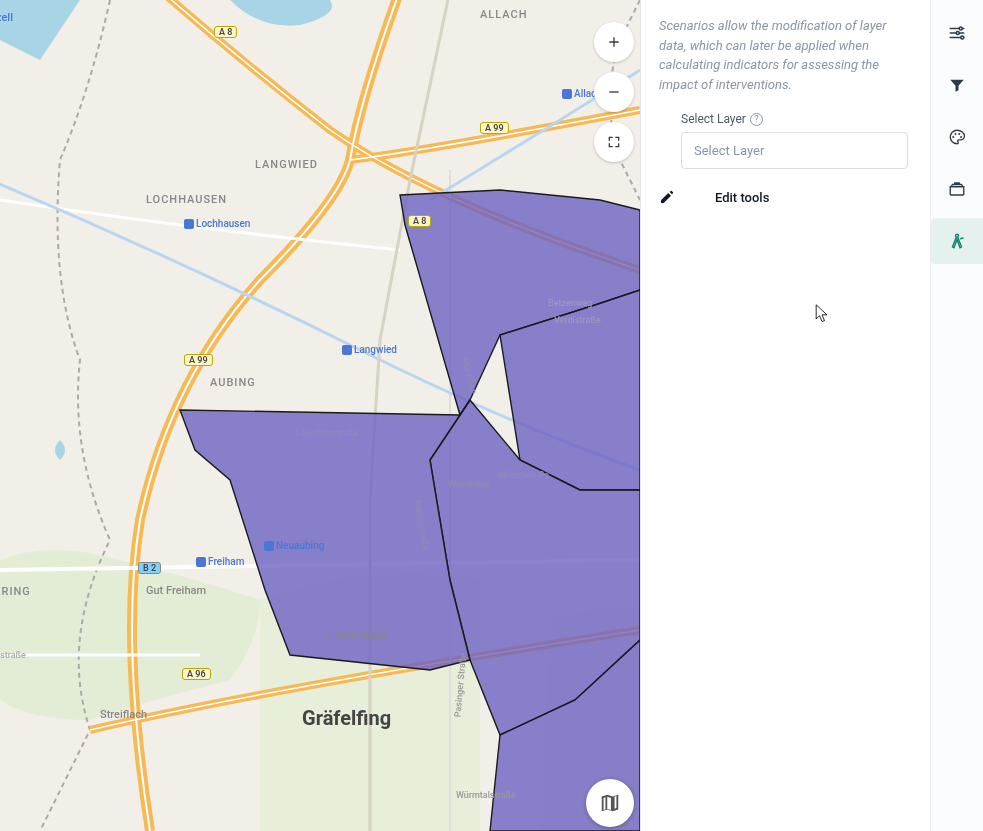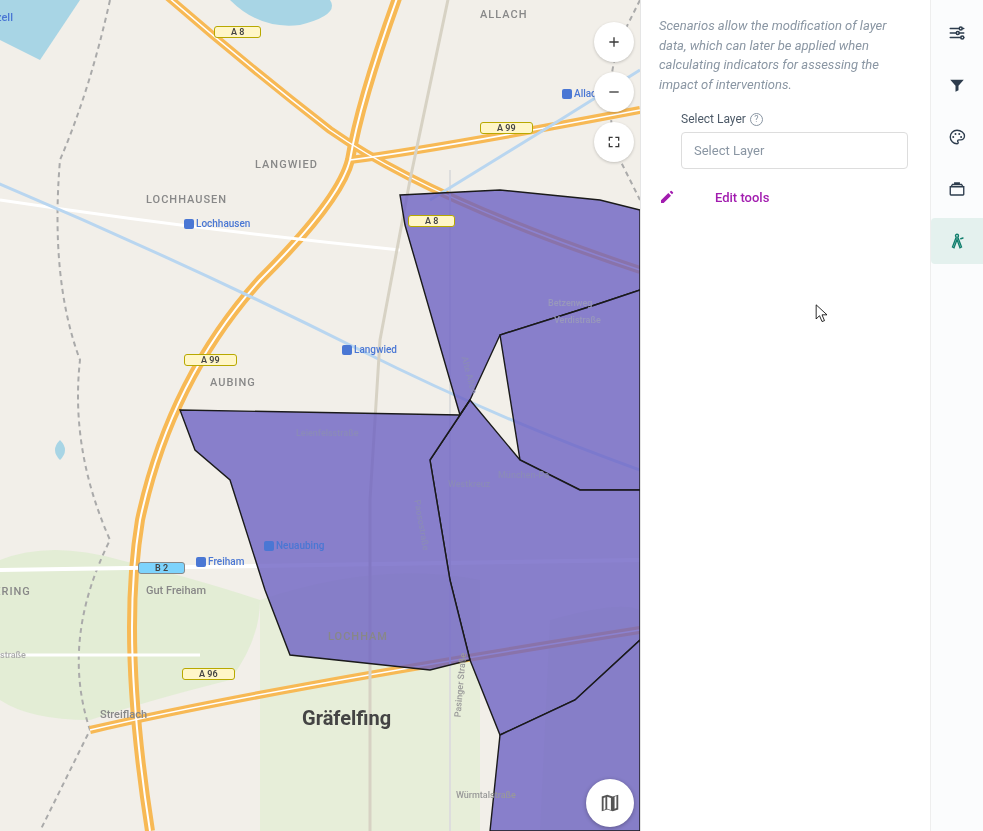--- a/index.html
+++ b/index.html
@@ -7,40 +7,40 @@
   .app { position: relative; width: 983px; height: 831px; background: #f2efe9; }
 
   
   .map { position: absolute; left: 0; top: 0; width: 640px; height: 831px; background: #f2efe9; overflow: hidden; }
   .map svg { position: absolute; left: 0; top: 0; }
   .map-label { position: absolute; font-size: 11px; color: #888; letter-spacing: 1px; font-weight: 500; white-space: nowrap; pointer-events: none; }
   .map-label.big { font-size: 20px; font-weight: 700; color: #444; letter-spacing: 0; }
   .map-label.station { color: #4a77d4; font-size: 10px; letter-spacing: 0; }
   .map-label.small-street { color: #8b8bb8; font-size: 9px; letter-spacing: 0; }
   .station-icon { display:inline-block; width:10px; height:10px; background:#4a77d4; border-radius:2px; margin-right:2px; vertical-align:middle; }
-  .road-badge { position:absolute; background:#fff6c7; border:1px solid #b8a800; border-radius:3px; padding:0 16px; font-size:9px; font-weight:600; color:#444; pointer-events:none; }
+  .road-badge { position:absolute; background:#fff6c7; border:1px solid #b8a800; border-radius:3px; padding:0 4px; font-size:9px; font-weight:600; color:#444; pointer-events:none; }
 
   
 
   
   .map-controls { position:absolute; right: 349px; top: 22px; display:flex; flex-direction:column; gap:10px; }
   .map-btn { width:40px; height:40px; border-radius:50%; background:#fff; box-shadow:0 1px 3px rgba(0,0,0,0.2); display:flex; align-items:center; justify-content:center; cursor:pointer; color:#3a3a3a; }
   .map-btn svg { width:16px; height:16px; }
   .basemap-btn { position:absolute; right:349px; bottom: -20px; width:48px; height:48px; border-radius:50%; background:#fff; box-shadow:0 1px 4px rgba(0,0,0,0.3); display:flex; align-items:center; justify-content:center; cursor:pointer; }
 
   
   .panel { position:absolute; top:0; left:640px; width:290px; height:831px; background:#fff; border-left:1px solid #e5e5e5; display:flex; flex-direction:column; }
   .panel-header { display:flex; align-items:center; padding:14px 16px; border-bottom:1px solid #eee; gap:10px; }
   .panel-header .back { color:#555; cursor:pointer; }
   .panel-header .title { flex:1; font-size:16px; font-weight:600; color:#2d3c4d; }
   .panel-header .close { color:#555; cursor:pointer; }
   .panel-body { padding:16px 18px; color:#5b6775; font-size:13px; }
   .panel-desc { color:#8a96a3; font-style:italic; line-height:1.5; margin-bottom:18px; }
   .section-head { display:flex; align-items:center; gap:10px; font-weight:600; color:#2d3c4d; margin-bottom:12px; }
-  .section-head.muted { color:#a21caf; font-weight:500;gap:40px; }
+  .section-head.muted { color:#0f172a; font-weight:500;gap:40px; }
   .section-head svg { width:16px; height:16px; }
   .sub-label { font-size:12px; color:#4d5a68; margin-left:22px; margin-bottom:6px; display:flex; align-items:center; gap:4px;}
   .help-circle { display:inline-flex; width:13px; height:13px; border:1px solid #8a96a3; border-radius:50%; align-items:center; justify-content:center; font-size:9px; color:#8a96a3; }
   .select-box { margin-left:22px; margin-right:4px; border:1px solid #ddd; border-radius:4px; padding:10px 12px; font-size:13px; color:#8a96a3; cursor:pointer; background:#fff; margin-bottom:20px;}
 
   
   .right-toolbar { position:absolute; top:0; left:930px; width:53px; height:831px; background:#fbfcfd; border-left:1px solid #eee; display:flex; flex-direction:column; align-items:center; padding-top:10px; gap:6px; }
   .rt-item { width:52px; height:46px; display:flex; align-items:center; justify-content:center; color:#2d3c4d; cursor:pointer; border-radius:4px 0 0 4px; }
   .rt-item svg { width:18px; height:18px; }
   .rt-item.active { background:#e4f1ee; color:#0f7e6c; }

